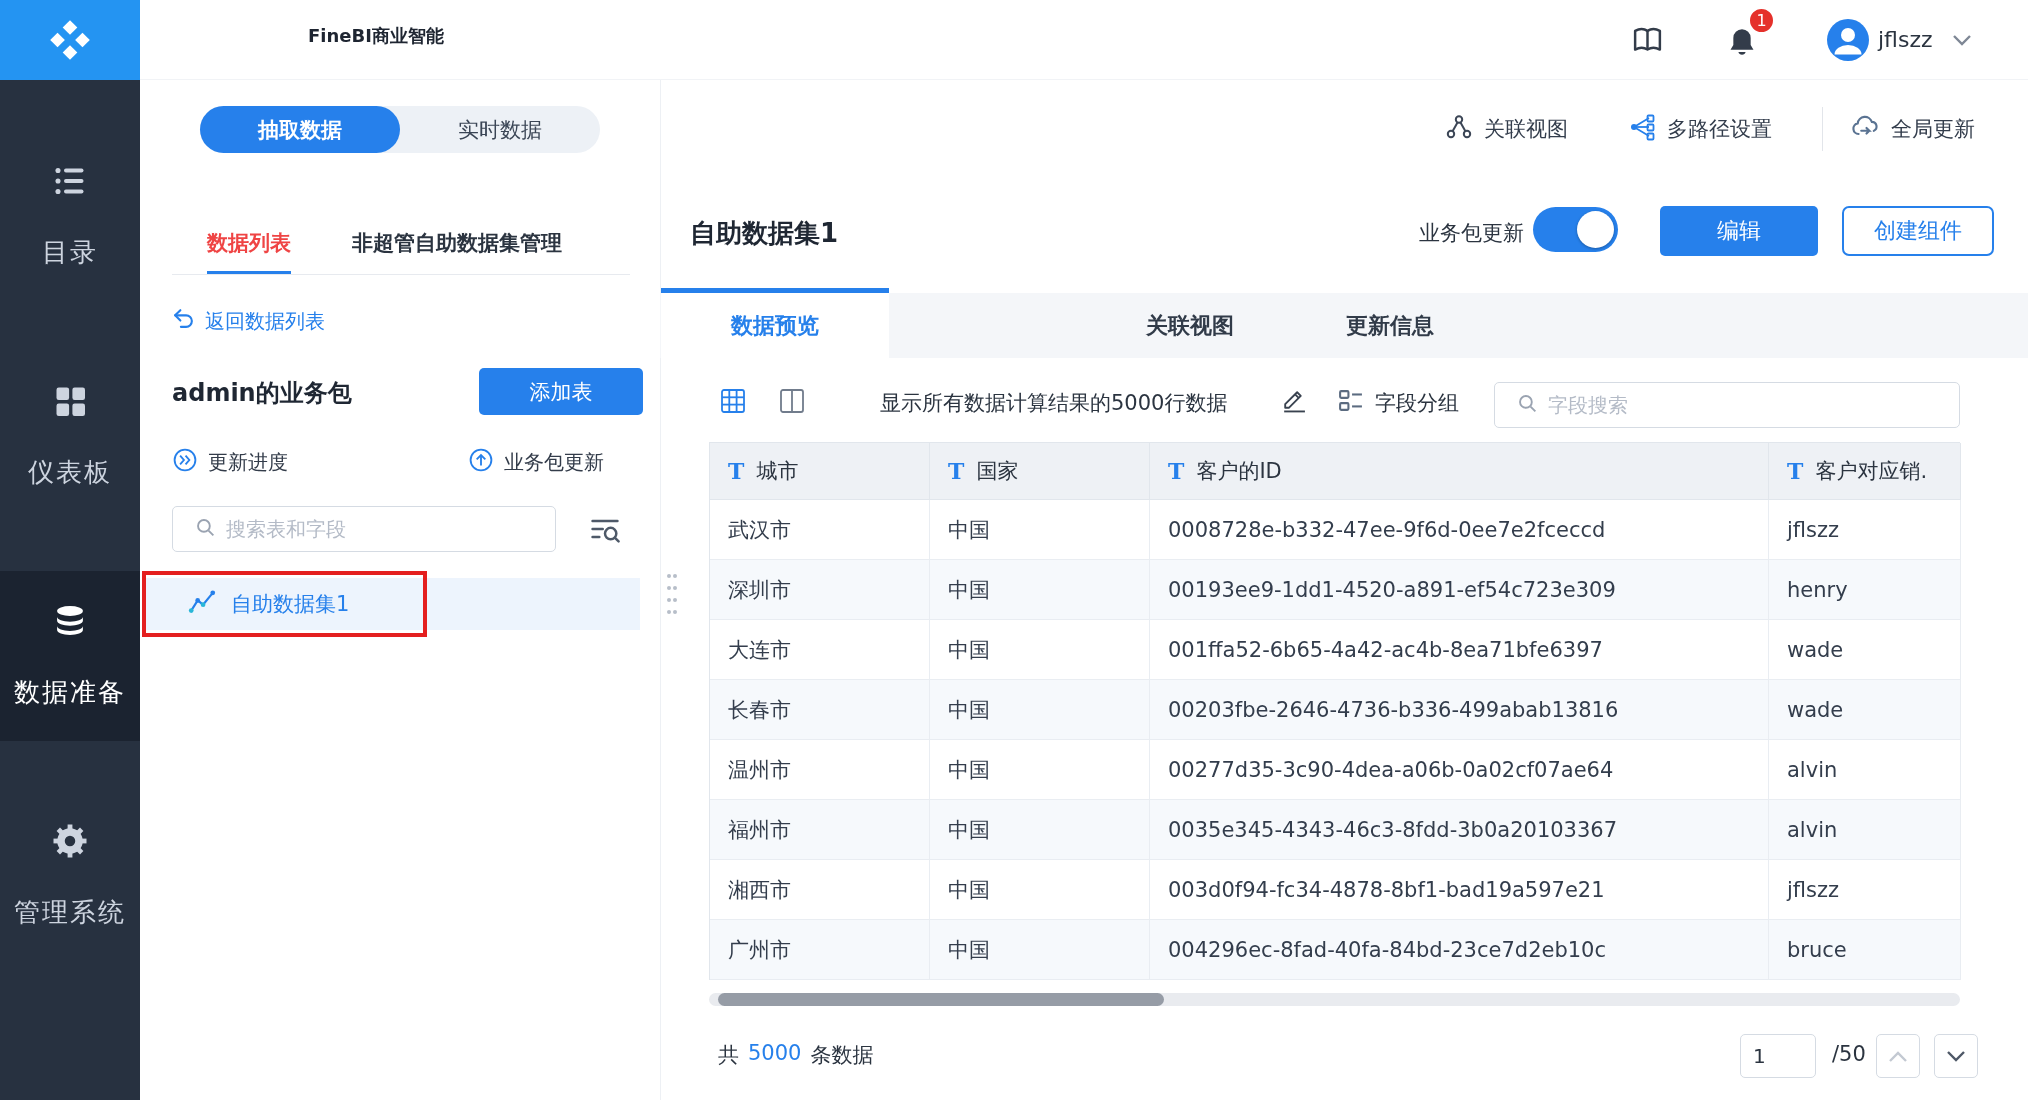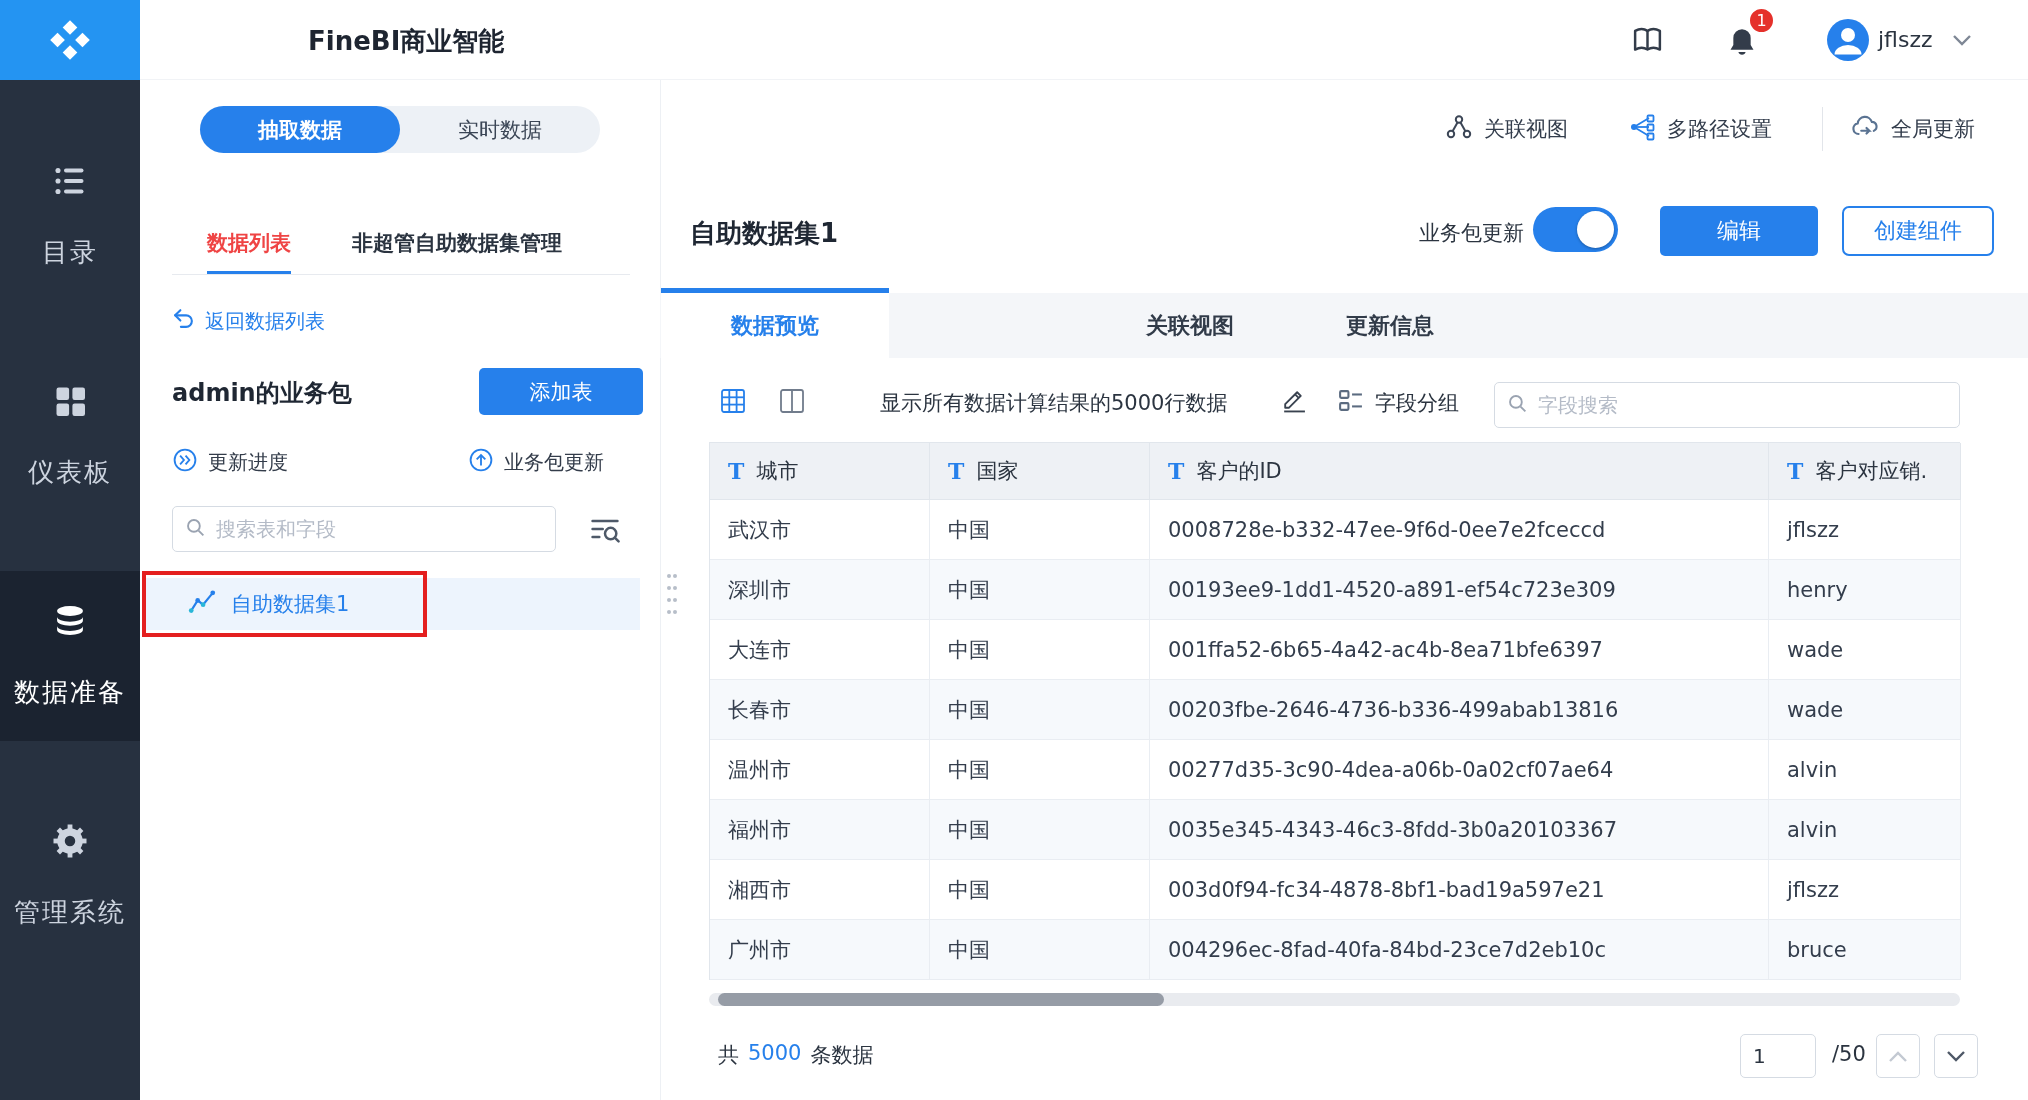--- a/index.html
+++ b/index.html
@@ -7,40 +7,40 @@
 #page{position:relative;width:2028px;height:1100px;overflow:hidden;background:#fff}
 .abs{position:absolute}
 
 .sidebar{left:0;top:0;width:140px;height:1100px;background:#273140}
 .logo{left:0;top:0;width:140px;height:80px;background:#2494f2;display:flex;align-items:center;justify-content:center}
 .nav-item{left:0;width:140px;height:170px;display:flex;flex-direction:column;align-items:center;justify-content:center;gap:32px;color:#cdd4df;cursor:pointer}
 .nav-item.active{background:#1b2330;color:#fff}
 .nav-label{font-size:26px;letter-spacing:2px}
 
 .header{left:140px;top:0;width:1888px;height:80px;background:#fff;border-bottom:1px solid #f1f3f6}
-.h-title{left:168px;top:24px;font-size:26px;font-weight:700;color:#1e2531}
+.h-title{left:168px;top:24px;font-size:18px;font-weight:700;color:#1e2531}
 .hicon{cursor:pointer}
 .badge{left:1748px;top:7px;min-width:27px;height:27px;border-radius:14px;background:#e5312b;color:#fff;font-size:16px;display:flex;align-items:center;justify-content:center;border:2px solid #fff;z-index:5;padding:0 4px}
 .uname{left:1878px;top:27px;font-size:22px;color:#2b3440;cursor:pointer}
 
 .pillgroup{left:200px;top:106px;width:400px;height:47px;background:#edf1f6;border-radius:24px;display:flex}
 .pill{width:200px;height:47px;border-radius:24px;display:flex;align-items:center;justify-content:center;font-size:21px;color:#3a4555;cursor:pointer}
 .pill.active{background:#2680eb;color:#fff;font-weight:600}
 .toplink{display:flex;align-items:center;gap:11px;font-size:21px;color:#333d4c;cursor:pointer;height:34px}
 .vdivider{left:1822px;top:107px;width:1px;height:44px;background:#e2e5ea}
 
 .lp-tabs{left:172px;top:215px;width:458px;height:60px;border-bottom:1px solid #e7eaef;display:flex;padding-left:35px;gap:61px}
 .lp-tab{font-size:21px;font-weight:600;color:#2b3440;display:flex;align-items:center;cursor:pointer;border-bottom:3px solid transparent;white-space:nowrap}
 .lp-tab.active{color:#ef4444;border-bottom-color:#2680eb}
 .backlink{left:172px;top:307px;display:flex;align-items:center;gap:10px;color:#2680eb;font-size:20px;cursor:pointer}
 .pkg-title{left:172px;top:377px;font-size:24px;font-weight:700;color:#1f2733}
 .btn-blue{background:#2680eb;color:#fff;border:none;border-radius:5px;display:flex;align-items:center;justify-content:center;cursor:pointer}
 .btn-outline{background:#fff;color:#2680eb;border:2px solid #2680eb;border-radius:7px;display:flex;align-items:center;justify-content:center;cursor:pointer}
 .lp-action{display:flex;align-items:center;gap:10px;font-size:20px;color:#333c4a;cursor:pointer}
-.searchbox{border:1.5px solid #d5dbe3;border-radius:5px;background:#fff;display:flex;align-items:center;padding:0 12px;gap:10px}
+.searchbox{border:1.5px solid #d5dbe3;border-radius:5px;background:#fff;display:flex;align-items:center;padding:0 22px;gap:10px}
 .searchbox input{border:none;outline:none;font-size:20px;color:#2b3440;width:100%;background:transparent;font-family:inherit}
 .searchbox input::placeholder{color:#b4bbc7}
 .dataset-item{left:145px;top:578px;width:495px;height:52px;background:#edf4fd;display:flex;align-items:center;padding-left:43px;gap:15px;cursor:pointer}
 .dataset-item .lbl{font-size:21px;color:#2680eb}
 .annotation{left:142px;top:571px;width:285px;height:66px;border:4px solid #e41f1f;z-index:40;pointer-events:none}
 
 .rp-sep{left:660px;top:80px;width:1px;height:1020px;background:#edf0f4}
 .ds-title{left:690px;top:216px;font-size:26px;font-weight:700;color:#1f2733}
 .perm-label{left:1419px;top:219px;font-size:21px}
 .toggle{left:1533px;top:207px;width:85px;height:45px;border-radius:23px;background:#2680eb;cursor:pointer}

